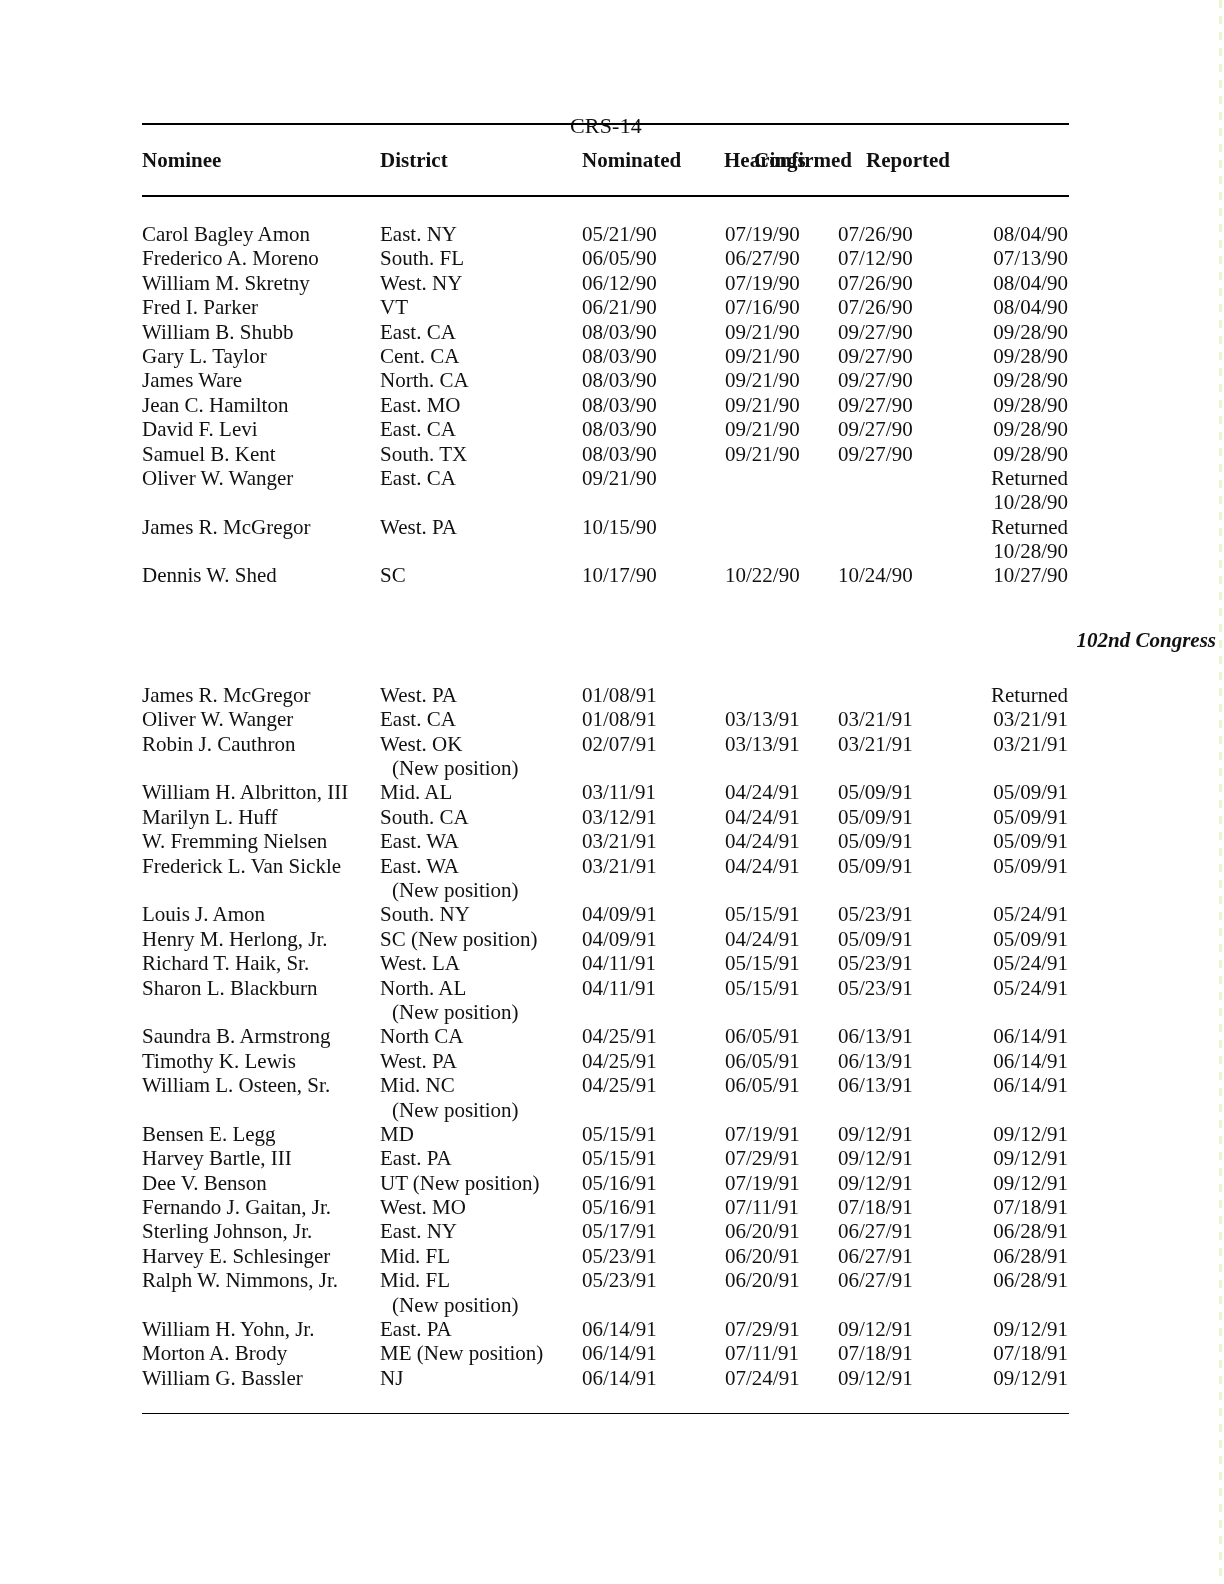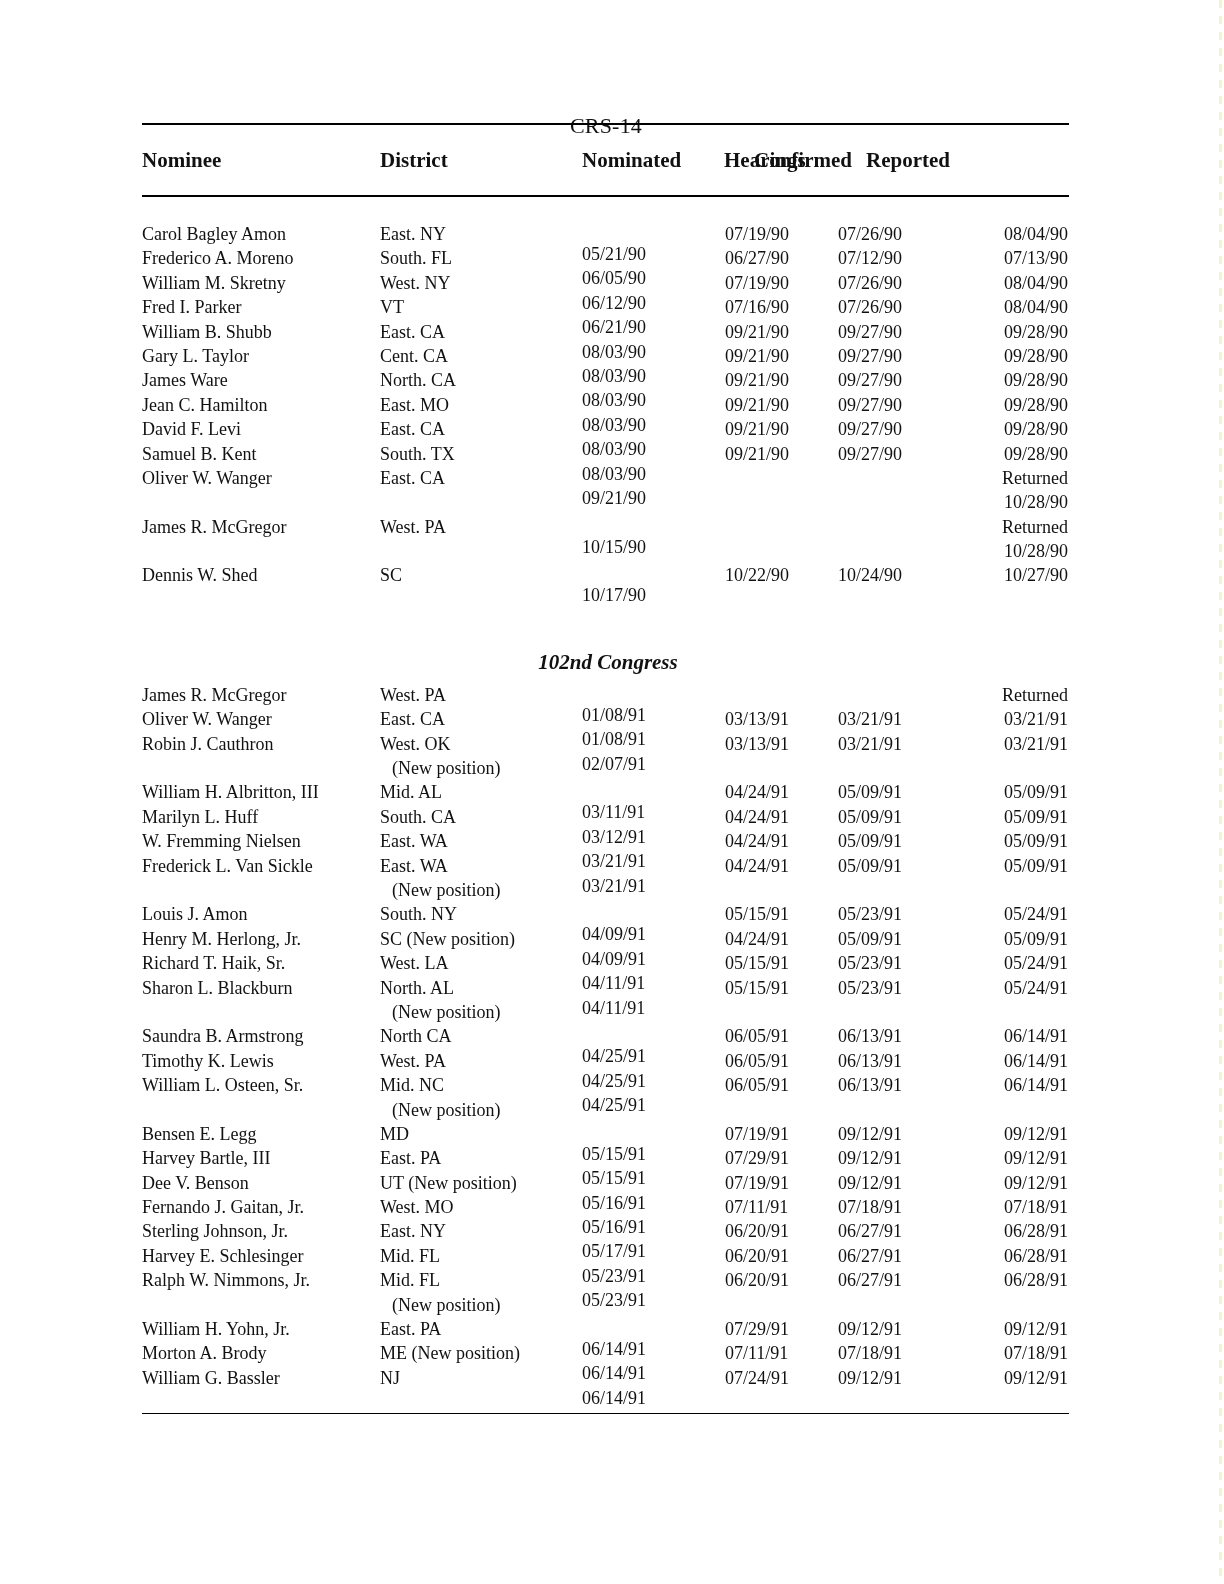--- a/index.html
+++ b/index.html
@@ -19,34 +19,34 @@
   .rule { position:absolute; left:142px; width:927px; background:#000; }
   .rule.top { top:123px; height:2px; }
   .rule.head { top:195px; height:2px; }
   .rule.bottom { top:1413px; height:1px; }
   .thead {
     position:absolute; top:148px; left:0; width:1008px; height:28px;
     font-weight:bold; font-size:21px;
   }
   .thead span { position:absolute; top:0; white-space:nowrap; }
   .tbody { position:absolute; left:0; top:222px; width:1224px; }
-  .row { position:relative; height:24.4px; font-size:18px; line-height:24.4px; }
+  .row { position:relative; height:24.4px; font-size:21px; line-height:24.4px; }
   .row span { position:absolute; top:0; white-space:nowrap; }
   .c-name { left:142px; }
   .c-dist { left:380px;text-align:center; }
-  .c-nom  { left:582px;margin-top:20px; }
+  .c-nom  { left:582px; }
   .c-hear { left:725px; }
   .c-rep  { left:838px; }
   .c-conf { right:156px; text-align:center; }
   .sub { padding-left:12px; }
   .section {
     height:73px; position:relative; text-align:center;
     font-weight:bold; font-style:italic; font-size:21px;
   }
-  .section span { position:absolute; left:0; width:1216px; top:40px; }
+  .section span { position:absolute; left:0; width:1216px; top:18px;text-align:right; }
 </style>
 </head>
 <body>
 
 <div class="edge"></div>
 
 <div class="page-header">CRS-14</div>
 
 <div class="rule top"></div>
 

